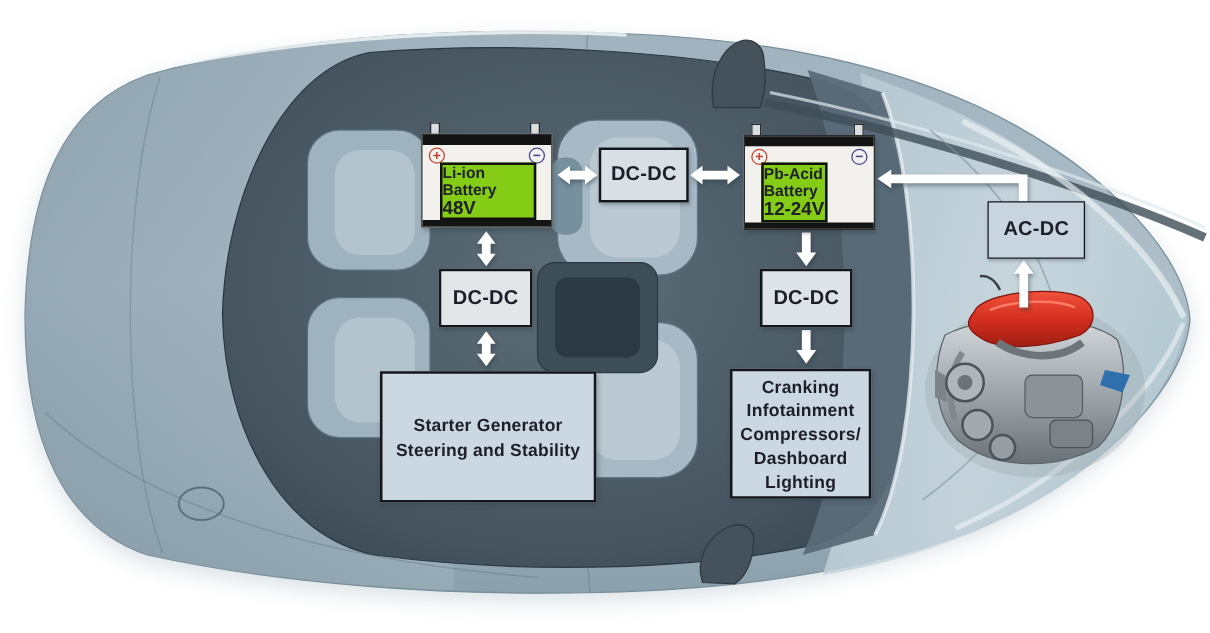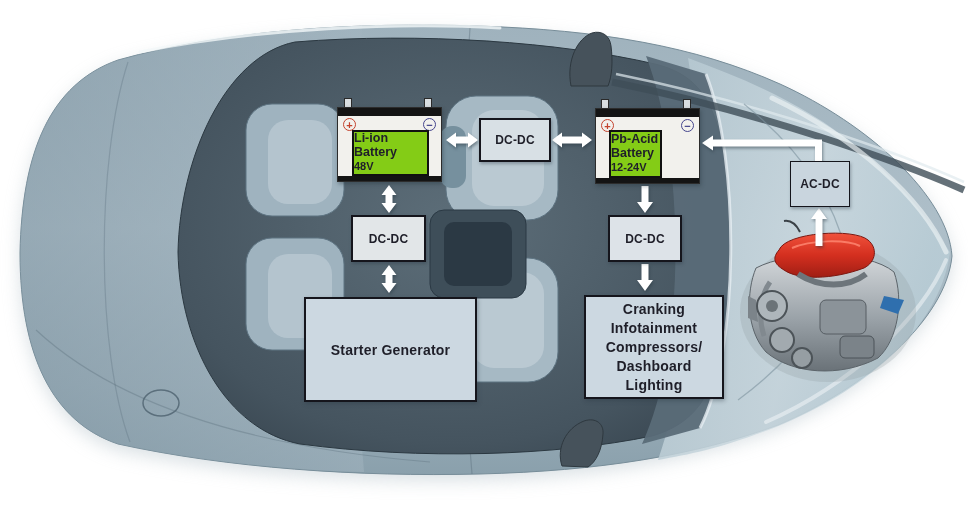--- a/index.html
+++ b/index.html
@@ -5,21 +5,21 @@
   html,body{margin:0;padding:0;background:#ffffff;}
   .stage{
     position:relative;width:968px;height:506px;overflow:hidden;background:#ffffff;
     font-family:"Liberation Sans",sans-serif;
   }
   .stage svg{position:absolute;left:0;top:0;}
   
   .dbox{
     position:absolute;display:flex;align-items:center;justify-content:center;
     background:#d8e0e5;border:2px solid #15151c;color:#1e1e28;
-    font-weight:bold;font-size:12px;letter-spacing:.2px;
+    font-weight:bold;font-size:16px;letter-spacing:.2px;
     box-shadow:1px 2px 3px rgba(40,55,65,.35);
     box-sizing:border-box;text-align:center;z-index:5;
   }
   .loadbox{font-size:14px;line-height:20px;background:#ccd8e1;box-shadow:1px 2px 4px rgba(40,55,65,.35);}
   .loadbox.right{line-height:19px;}
   
   .battery{position:absolute;z-index:6;}
   .battery .tab{
     position:absolute;top:0;width:8px;height:11px;background:#d9dee1;
     border:1px solid #2a2a2a;border-bottom:none;box-sizing:border-box;
@@ -34,21 +34,21 @@
     position:absolute;top:10px;width:13px;height:13px;border-radius:50%;
     font-size:11px;font-weight:bold;line-height:12px;text-align:center;box-sizing:border-box;
   }
   .pole.plus{left:5px;border:1.6px solid #c4432e;color:#c4432e;}
   .pole.minus{right:5px;border:1.6px solid #45458d;color:#45458d;}
   .battery .inner{
     position:absolute;background:#84cc16;border:2px solid #111;box-sizing:border-box;
     display:flex;flex-direction:column;align-items:flex-start;justify-content:center;
     font-weight:bold;color:#20202a;font-size:12.5px;line-height:13.5px;
   }
-  .battery .inner .volt{font-size:11px;margin-top:1px;}
+  .battery .inner .volt{font-size:15px;margin-top:1px;}
   
   .arrows{z-index:4;pointer-events:none;}
   .arrows polygon{fill:#ffffff;filter:drop-shadow(1px 2px 1.5px rgba(40,55,65,.5));}
 </style>
 </head>
 <body>
 
 <div class="stage">
 
   <svg width="968" height="506" viewBox="0 0 968 506">
@@ -199,28 +199,29 @@
         <span>Battery</span>
         <span class="volt">12-24V</span>
       </div>
       <div class="band-bottom"></div>
     </div>
   </div>
 
   <div class="dbox" style="left:479px;top:118px;width:72px;height:44px;">DC-DC</div>
   <div class="dbox" style="left:351px;top:215px;width:75px;height:47px;background:#e2e6e8;">DC-DC</div>
   <div class="dbox" style="left:608px;top:215px;width:74px;height:47px;background:#dde3e8;">DC-DC</div>
-  <div class="dbox" style="left:790px;top:161px;width:60px;height:46px;background:#c9d5de;border-width:1.5px;">AC-DC</div>
+  <div class="dbox" style="left:790px;top:161px;width:78px;height:46px;background:#c9d5de;border-width:1.5px;">AC-DC</div>
 
   <div class="dbox loadbox" style="left:304px;top:297px;width:173px;height:105px;">
     <div>
       <div>Starter Generator</div>
-    </div>
-  </div>
-  <div class="dbox loadbox right" style="left:584px;top:295px;width:140px;height:104px;">
+      <div>Steering and Stability</div>
+    </div>
+  </div>
+  <div class="dbox loadbox right" style="left:584px;top:295px;width:113px;height:104px;">
     <div>
       <div>Cranking</div>
       <div>Infotainment</div>
       <div>Compressors/</div>
       <div>Dashboard</div>
       <div>Lighting</div>
     </div>
   </div>
 
 </div>

